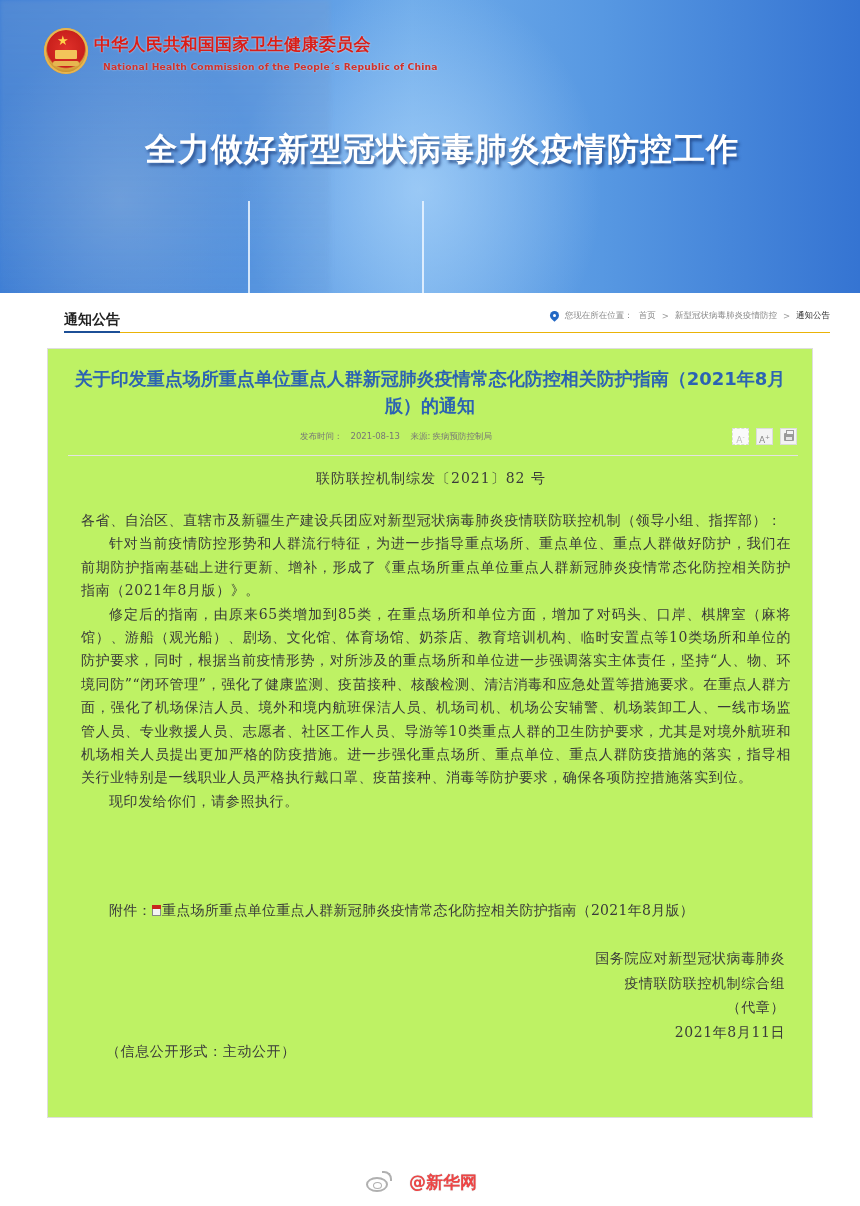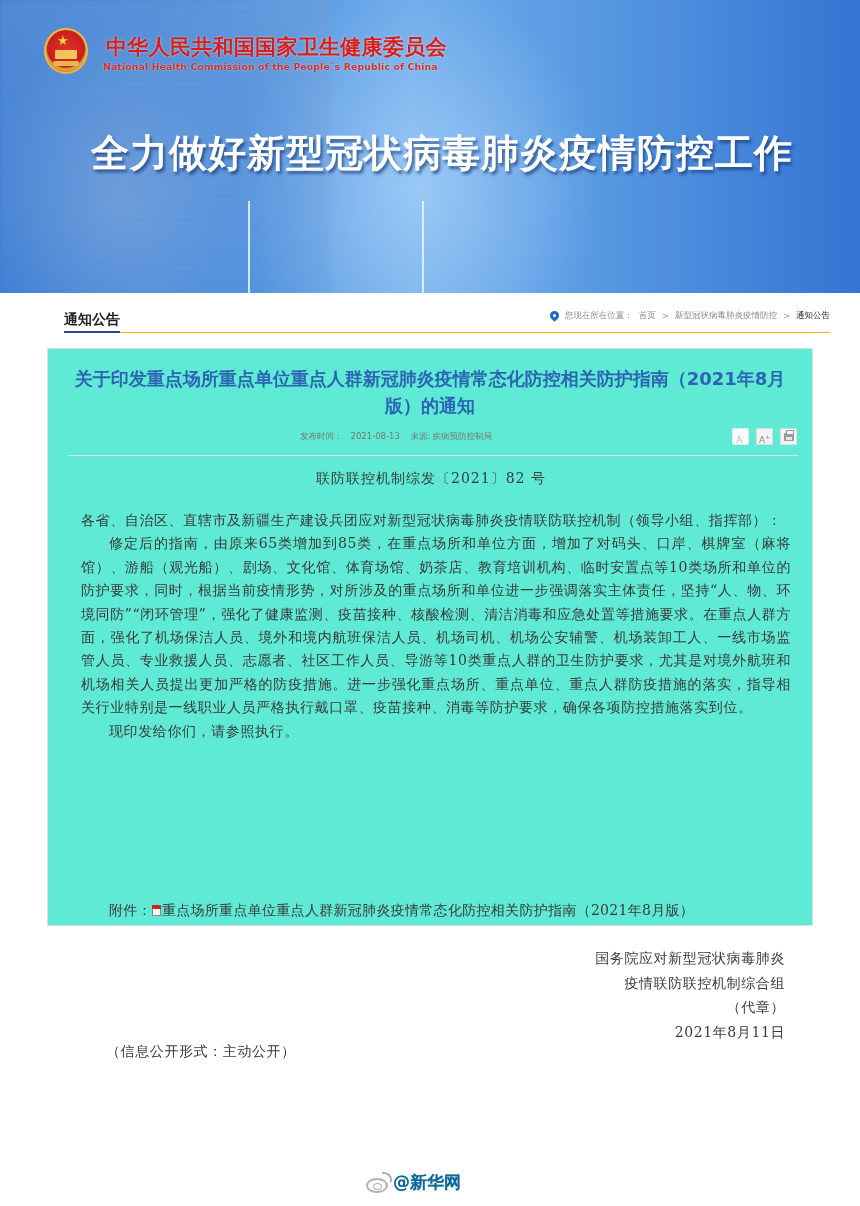--- a/index.html
+++ b/index.html
@@ -32,30 +32,30 @@
   .emblem .star {
     position: absolute; left: 13px; top: 6px; color: #ffd34a; font-size: 13px; line-height: 13px;
   }
   .emblem .gate {
     position: absolute; left: 11px; top: 22px; width: 22px; height: 9px; background: #f3c45a; border-radius: 1px;
   }
   .emblem .base {
     position: absolute; left: 9px; top: 33px; width: 26px; height: 5px; background: #e7b650; border-radius: 2px;
   }
   .org-name {
-    position: absolute; left: 106px; top: 33px; font-size: 21px; font-weight: bold; color: #d91e18;
+    position: absolute; left: 94px; top: 33px; font-size: 17px; font-weight: bold; color: #d91e18;
     letter-spacing: 0.3px; text-shadow: 0 0 2px rgba(255,255,255,0.7);
   }
   .org-name-en {
     position: absolute; left: 95px; top: 61px; font-size: 9.2px; font-weight: bold; color: #d0312b;
     letter-spacing: 0.2px; text-shadow: 0 0 2px rgba(255,255,255,0.6); padding-left: 8px;
   }
   .banner-slogan {
     position: absolute; left: 0; width: 860px; top: 128px; text-align: center;
-    font-size: 38px; font-weight: bold; color: #ffffff; letter-spacing: 1px;
+    font-size: 32px; font-weight: bold; color: #ffffff; letter-spacing: 1px;
     text-shadow: 2px 3px 3px rgba(20,50,110,0.65);
     padding-left: 24px;
   }
 
   
   .section-bar {
     position: absolute; left: 64px; top: 303px; width: 766px; height: 30px;
     border-bottom: 1px solid #eab308;
     text-align: center;
   }
@@ -72,22 +72,22 @@
     border-radius: 50% 50% 50% 0; transform: rotate(-45deg);
   }
   .breadcrumb .pin::after {
     content: ""; position: absolute; left: 3px; top: 3px; width: 3px; height: 3px; background: #fff; border-radius: 50%;
   }
   .breadcrumb .sep { color: #9a9a9a; }
   .breadcrumb .current { color: #333; }
 
   
   .card {
-    position: absolute; left: 47px; top: 348px; width: 766px; height: 578px;
-    border: 1px solid #dedede; background: #5eead4;
+    position: absolute; left: 47px; top: 348px; width: 766px; height: 770px;
+    border: 1px solid #dedede; background: #bef264;
   }
   .article-title {
     position: absolute; left: 20px; top: 16px; width: 724px; text-align: center;
     font-size: 18px; line-height: 27px; color: #2c63b2;
   }
   .meta {
     position: absolute; left: 20px; top: 71px; width: 730px; height: 36px; border-bottom: 1px solid #e3e3e3;
   }
   .meta-text {
     position: absolute; left: 232px; top: 11px; font-size: 8.5px; color: #777;
@@ -139,22 +139,22 @@
   .disclosure {
     position: absolute; left: 58px; top: 694px; letter-spacing: 0.6px;
   }
   .related {
     position: absolute; left: 33px; top: 742px; width: 710px; line-height: 24px; letter-spacing: 0.6px; text-indent: 2em; text-align: justify;
   }
   .related a { color: #3a3a3a; text-decoration: none; cursor: pointer; }
 
   
   .watermark {
-    position: absolute; left: 365px; top: 1171px; display: flex; align-items: flex-end; gap: 0;
-    color: #0369a1; font-size: 17px; font-weight: bold;
+    position: absolute; left: 365px; top: 1171px; display: flex; align-items: flex-start; gap: 16px;
+    color: #ef4444; font-size: 17px; font-weight: bold;
     text-shadow: 0 0 1px #aaa;
   }
   .weibo-logo {
     width: 28px; height: 22px; position: relative;
   }
   .weibo-logo .eye {
     position: absolute; left: 1px; top: 6px; width: 22px; height: 15px; border: 2px solid #b0b0b0; border-radius: 50%;
   }
   .weibo-logo .eye::after {
     content: ""; position: absolute; left: 5px; top: 3px; width: 7px; height: 5px; border: 1.5px solid #b0b0b0; border-radius: 50%;
@@ -209,20 +209,21 @@
     </div>
     <div class="tool-btn" style="left:712px;">
       <span class="printer"></span>
     </div>
   </div>
 
   <div class="doc doc-number">联防联控机制综发〔2021〕82 号</div>
 
   <div class="doc body-block">
     <p>各省、自治区、直辖市及新疆生产建设兵团应对新型冠状病毒肺炎疫情联防联控机制（领导小组、指挥部）：</p>
+    <p class="indent">针对当前疫情防控形势和人群流行特征，为进一步指导重点场所、重点单位、重点人群做好防护，我们在前期防护指南基础上进行更新、增补，形成了《重点场所重点单位重点人群新冠肺炎疫情常态化防控相关防护指南（2021年8月版）》。</p>
     <p class="indent">修定后的指南，由原来65类增加到85类，在重点场所和单位方面，增加了对码头、口岸、棋牌室（麻将馆）、游船（观光船）、剧场、文化馆、体育场馆、奶茶店、教育培训机构、临时安置点等10类场所和单位的防护要求，同时，根据当前疫情形势，对所涉及的重点场所和单位进一步强调落实主体责任，坚持“人、物、环境同防”“闭环管理”，强化了健康监测、疫苗接种、核酸检测、清洁消毒和应急处置等措施要求。在重点人群方面，强化了机场保洁人员、境外和境内航班保洁人员、机场司机、机场公安辅警、机场装卸工人、一线市场监管人员、专业救援人员、志愿者、社区工作人员、导游等10类重点人群的卫生防护要求，尤其是对境外航班和机场相关人员提出更加严格的防疫措施。进一步强化重点场所、重点单位、重点人群防疫措施的落实，指导相关行业特别是一线职业人员严格执行戴口罩、疫苗接种、消毒等防护要求，确保各项防控措施落实到位。</p>
     <p class="indent">现印发给你们，请参照执行。</p>
   </div>
 
   <div class="doc attachment">
     <span class="label">附件：</span><span class="pdf-icon"></span><a>重点场所重点单位重点人群新冠肺炎疫情常态化防控相关防护指南（2021年8月版）</a>
   </div>
 
   <div class="doc signature">
     <div>国务院应对新型冠状病毒肺炎</div>

